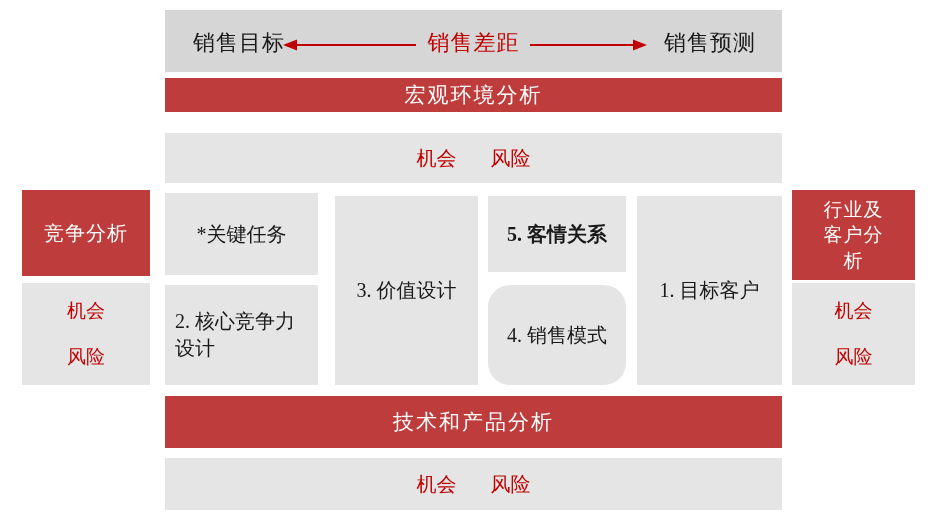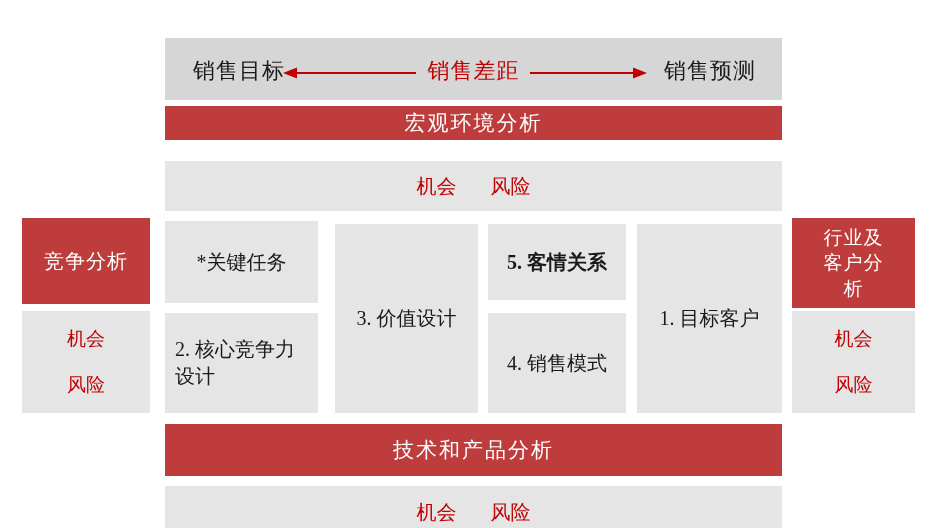--- a/index.html
+++ b/index.html
@@ -20,21 +20,20 @@
     background: #ffffff;
   }
   .box {
     position: absolute;
     box-sizing: border-box;
     display: flex;
     align-items: center;
     justify-content: center;
     text-align: center;
     line-height: 1.35;
-    margin-top: 28px;
   }
   .gray {
     background: #e5e5e5;
     color: #c00000;
   }
   .gray-dark {
     color: #1a1a1a;
   }
   .red {
     background: #be3c3c;
@@ -83,21 +82,21 @@
 
   
   #right-main  { left: 792px; top: 190px; width: 123px; height: 90px;  font-size: 19px; padding: 0 24px; letter-spacing: 1px; }
   #right-sub   { left: 792px; top: 283px; width: 123px; height: 102px; font-size: 19px; flex-direction: column; gap: 20px; }
 
   
   #c1a { left: 165px; top: 193px; width: 153px; height: 82px;  font-size: 20px; }
   #c1b { left: 165px; top: 285px; width: 153px; height: 100px; font-size: 20px; padding: 0 10px; justify-content: flex-start; text-align: left; }
   #c2  { left: 335px; top: 196px; width: 143px; height: 189px; font-size: 20px; }
   #c3a { left: 488px; top: 196px; width: 138px; height: 76px;  font-size: 20px; font-weight: bold; }
-  #c3b { left: 488px; top: 285px; width: 138px; height: 100px; font-size: 20px; }
+  #c3b { left: 488px; top: 285px; width: 138px; height: 100px; font-size: 20px; border-radius: 22px; }
   #c4  { left: 637px; top: 196px; width: 145px; height: 189px; font-size: 20px; }
 </style>
 </head>
 <body>
 
 <div id="canvas">
 
   <div class="box gray" id="top-bar">
     <span class="top-label" id="label-sales-target">销售目标</span>
 

